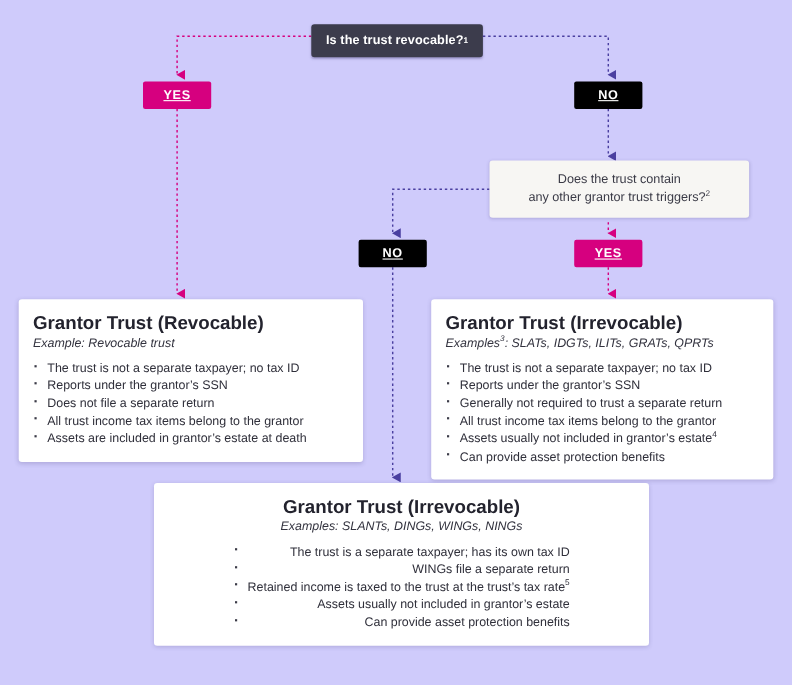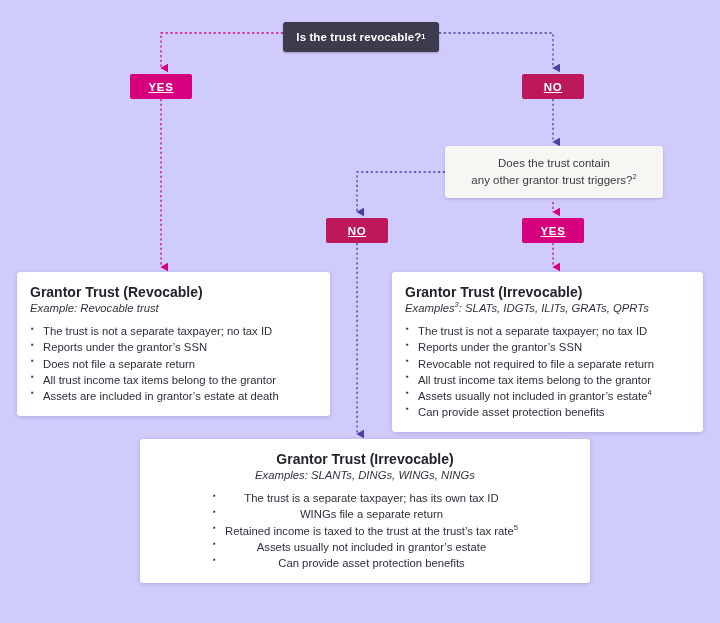--- a/index.html
+++ b/index.html
@@ -44,32 +44,32 @@
   .pill {
     color: #ffffff;
     font-size: 11.5px;
     font-weight: 700;
     letter-spacing: .6px;
     display: flex; align-items: center; justify-content: center;
     border-radius: 2px;
     text-decoration: underline;
   }
   .pill-yes { background: #d6007f; }
-  .pill-no  { background: #be185d; }
+  .pill-no  { background: #000000; }
 
   
   .card {
     background: #ffffff;
     border-radius: 3px;
     box-shadow: 0 1px 4px rgba(70,60,120,.22);
     padding: 11px 13px 12px 13px;
     color: #2f2f3a;
   }
   .card-title {
-    font-size: 14px;
+    font-size: 17px;
     font-weight: 700;
     color: #23232e;
     line-height: 1.3;
   }
   .card-sub {
     font-size: 11.3px;
     font-style: italic;
     color: #33333f;
     line-height: 1.35;
     margin-bottom: 7px;
@@ -84,21 +84,21 @@
     padding-left: 13px;
     position: relative;
   }
   .card li::before {
     content: "\25AA";
     position: absolute;
     left: 1px; top: -0.5px;
     font-size: 8px;
     color: #3b3b47;
   }
-  .card.centered ul { display: inline-block; text-align: center; }
+  .card.centered ul { display: inline-block; text-align: right; }
   .card.centered .list-wrap { text-align: center; }
   sup { font-size: 7.5px; vertical-align: super; line-height: 0; }
 </style>
 </head>
 <body>
 
 <div id="canvas">
 
   <svg id="wires" viewBox="0 0 720 623">
     <defs>
@@ -132,21 +132,21 @@
       <sup>1</sup>
   </div>
 
   <div class="node pill pill-yes" style="left:130px; top:74px; width:62px; height:25px;">
     <span>YES</span>
   </div>
   <div class="node pill pill-no" style="left:522px; top:74px; width:62px; height:25px;">
     <span>NO</span>
   </div>
 
-  <div class="node q-light" style="left:445px; top:146px; width:218px; height:52px; padding:0 10px;">
+  <div class="node q-light" style="left:445px; top:146px; width:236px; height:52px; padding:0 10px;">
     <span>
       <span>Does the trust contain</span><br>
       <span>any other grantor trust triggers?</span><sup>2</sup>
     </span>
   </div>
 
   <div class="node pill pill-no" style="left:326px; top:218px; width:62px; height:25px;">
     <span>NO</span>
   </div>
   <div class="node pill pill-yes" style="left:522px; top:218px; width:62px; height:25px;">
@@ -168,21 +168,21 @@
   </div>
 
   <div class="node card" style="left:392px; top:272px; width:311px;">
     <div class="card-title">Grantor Trust (Irrevocable)</div>
     <div class="card-sub">
       <span>Examples</span><sup>3</sup><span>: SLATs, IDGTs, ILITs, GRATs, QPRTs</span>
     </div>
     <ul>
       <li><span>The trust is not a separate taxpayer; no tax ID</span></li>
       <li><span>Reports under the grantor’s SSN</span></li>
-      <li><span>Revocable not required to file a separate return</span></li>
+      <li><span>Generally not required to trust a separate return</span></li>
       <li><span>All trust income tax items belong to the grantor</span></li>
       <li><span>Assets usually not included in grantor’s estate</span><sup>4</sup></li>
       <li><span>Can provide asset protection benefits</span></li>
     </ul>
   </div>
 
   <div class="node card centered" style="left:140px; top:439px; width:450px;">
     <div class="card-title">Grantor Trust (Irrevocable)</div>
     <div class="card-sub">
       <span>Examples: SLANTs, DINGs, WINGs, NINGs</span>

